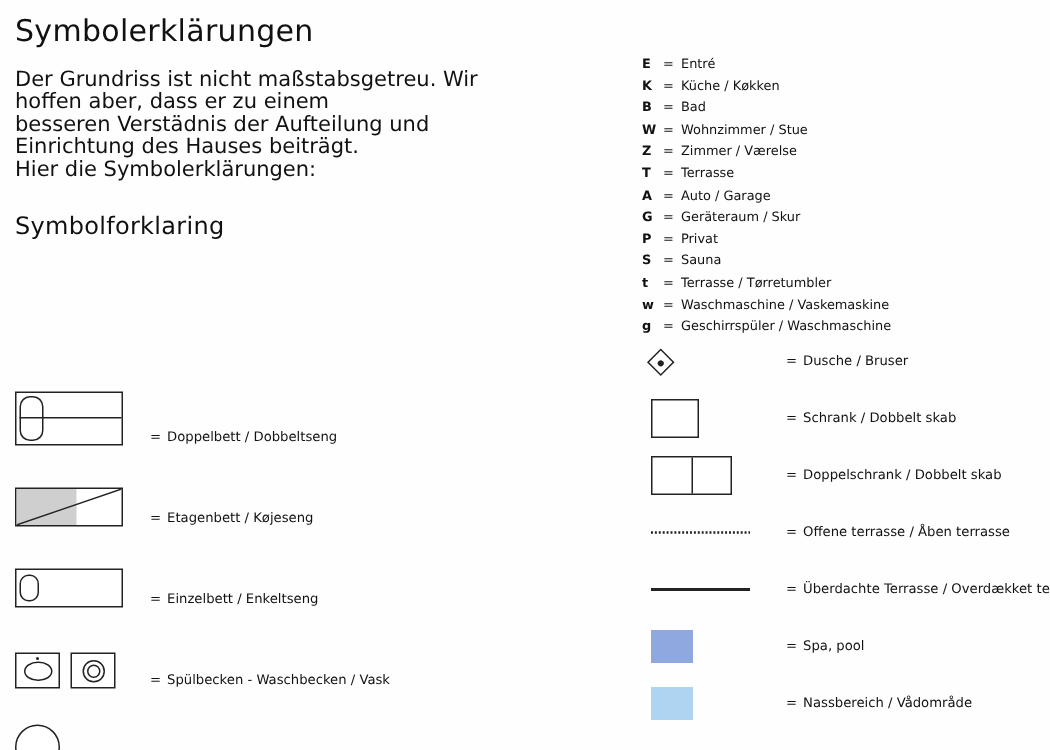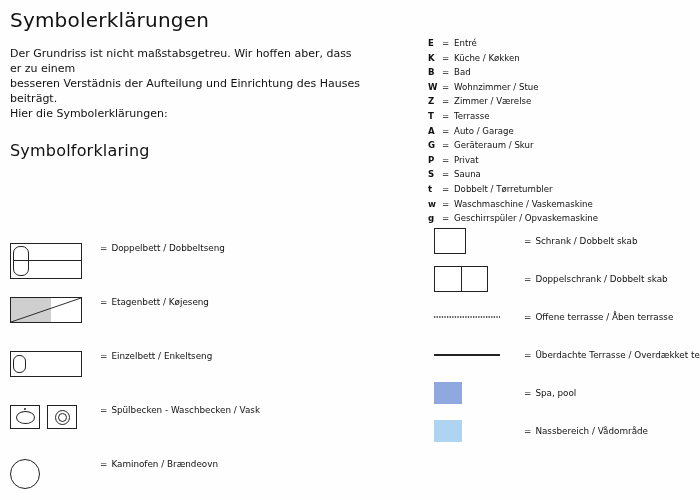--- a/index.html
+++ b/index.html
@@ -37,21 +37,21 @@
     letter-spacing: 0.2px;
   }
   h1.title2 {
     font-family: "DejaVu Sans", sans-serif;
     font-weight: 400;
     font-size: 16px;
     margin: 20px 0 12px 0;
     letter-spacing: 0.2px;
   }
   p.para {
-    font-size: 11px;
+    font-size: 14px;
     line-height: 15px;
     margin: 0 0 6px 0;
     max-width: 350px;
   }
 
   
   .abbr-list {
     position: absolute;
     left: 428px;
     top: 36px;
@@ -76,21 +76,21 @@
 
   
   .sym-left {
     position: absolute;
     left: 10px;
     top: 243px;
     width: 410px;
   }
   .sym-row {
     display: flex;
-    align-items: flex-start;
+    align-items: flex-end;
     height: 54px;
   }
   .sym-art {
     width: 80px;
     flex: none;
     display: flex;
     align-items: center;
     justify-content: flex-start;
   }
   .sym-label {
@@ -349,31 +349,31 @@
       <span class="abbr-text">Privat</span>
     </div>
     <div class="abbr-row">
       <span class="abbr-key">S</span>
       <span class="abbr-eq">=</span>
       <span class="abbr-text">Sauna</span>
     </div>
     <div class="abbr-row">
       <span class="abbr-key">t</span>
       <span class="abbr-eq">=</span>
-      <span class="abbr-text">Dobbelt / Tørretumbler</span>
+      <span class="abbr-text">Terrasse / Tørretumbler</span>
     </div>
     <div class="abbr-row">
       <span class="abbr-key">w</span>
       <span class="abbr-eq">=</span>
       <span class="abbr-text">Waschmaschine / Vaskemaskine</span>
     </div>
     <div class="abbr-row">
       <span class="abbr-key">g</span>
       <span class="abbr-eq">=</span>
-      <span class="abbr-text">Geschirrspüler / Opvaskemaskine</span>
+      <span class="abbr-text">Geschirrspüler / Waschmaschine</span>
     </div>
   </div>
 
   <div class="sym-left">
 
     <div class="sym-row">
       <div class="sym-art">
         <div class="bed-double"></div>
       </div>
       <div class="sym-label">
@@ -428,20 +428,28 @@
       </div>
       <div class="sym-label">
         <span class="eq">=</span><span>Kaminofen / Brændeovn</span>
       </div>
     </div>
 
   </div>
 
   <div class="sym-right">
 
+    <div class="sym-row-r">
+      <div class="sym-art-r">
+        <div class="shower-diamond"></div>
+      </div>
+      <div class="sym-label-r">
+        <span class="eq">=</span><span>Dusche / Bruser</span>
+      </div>
+    </div>
 
     <div class="sym-row-r">
       <div class="sym-art-r">
         <div class="cab-single"></div>
       </div>
       <div class="sym-label-r">
         <span class="eq">=</span><span>Schrank / Dobbelt skab</span>
       </div>
     </div>
 

